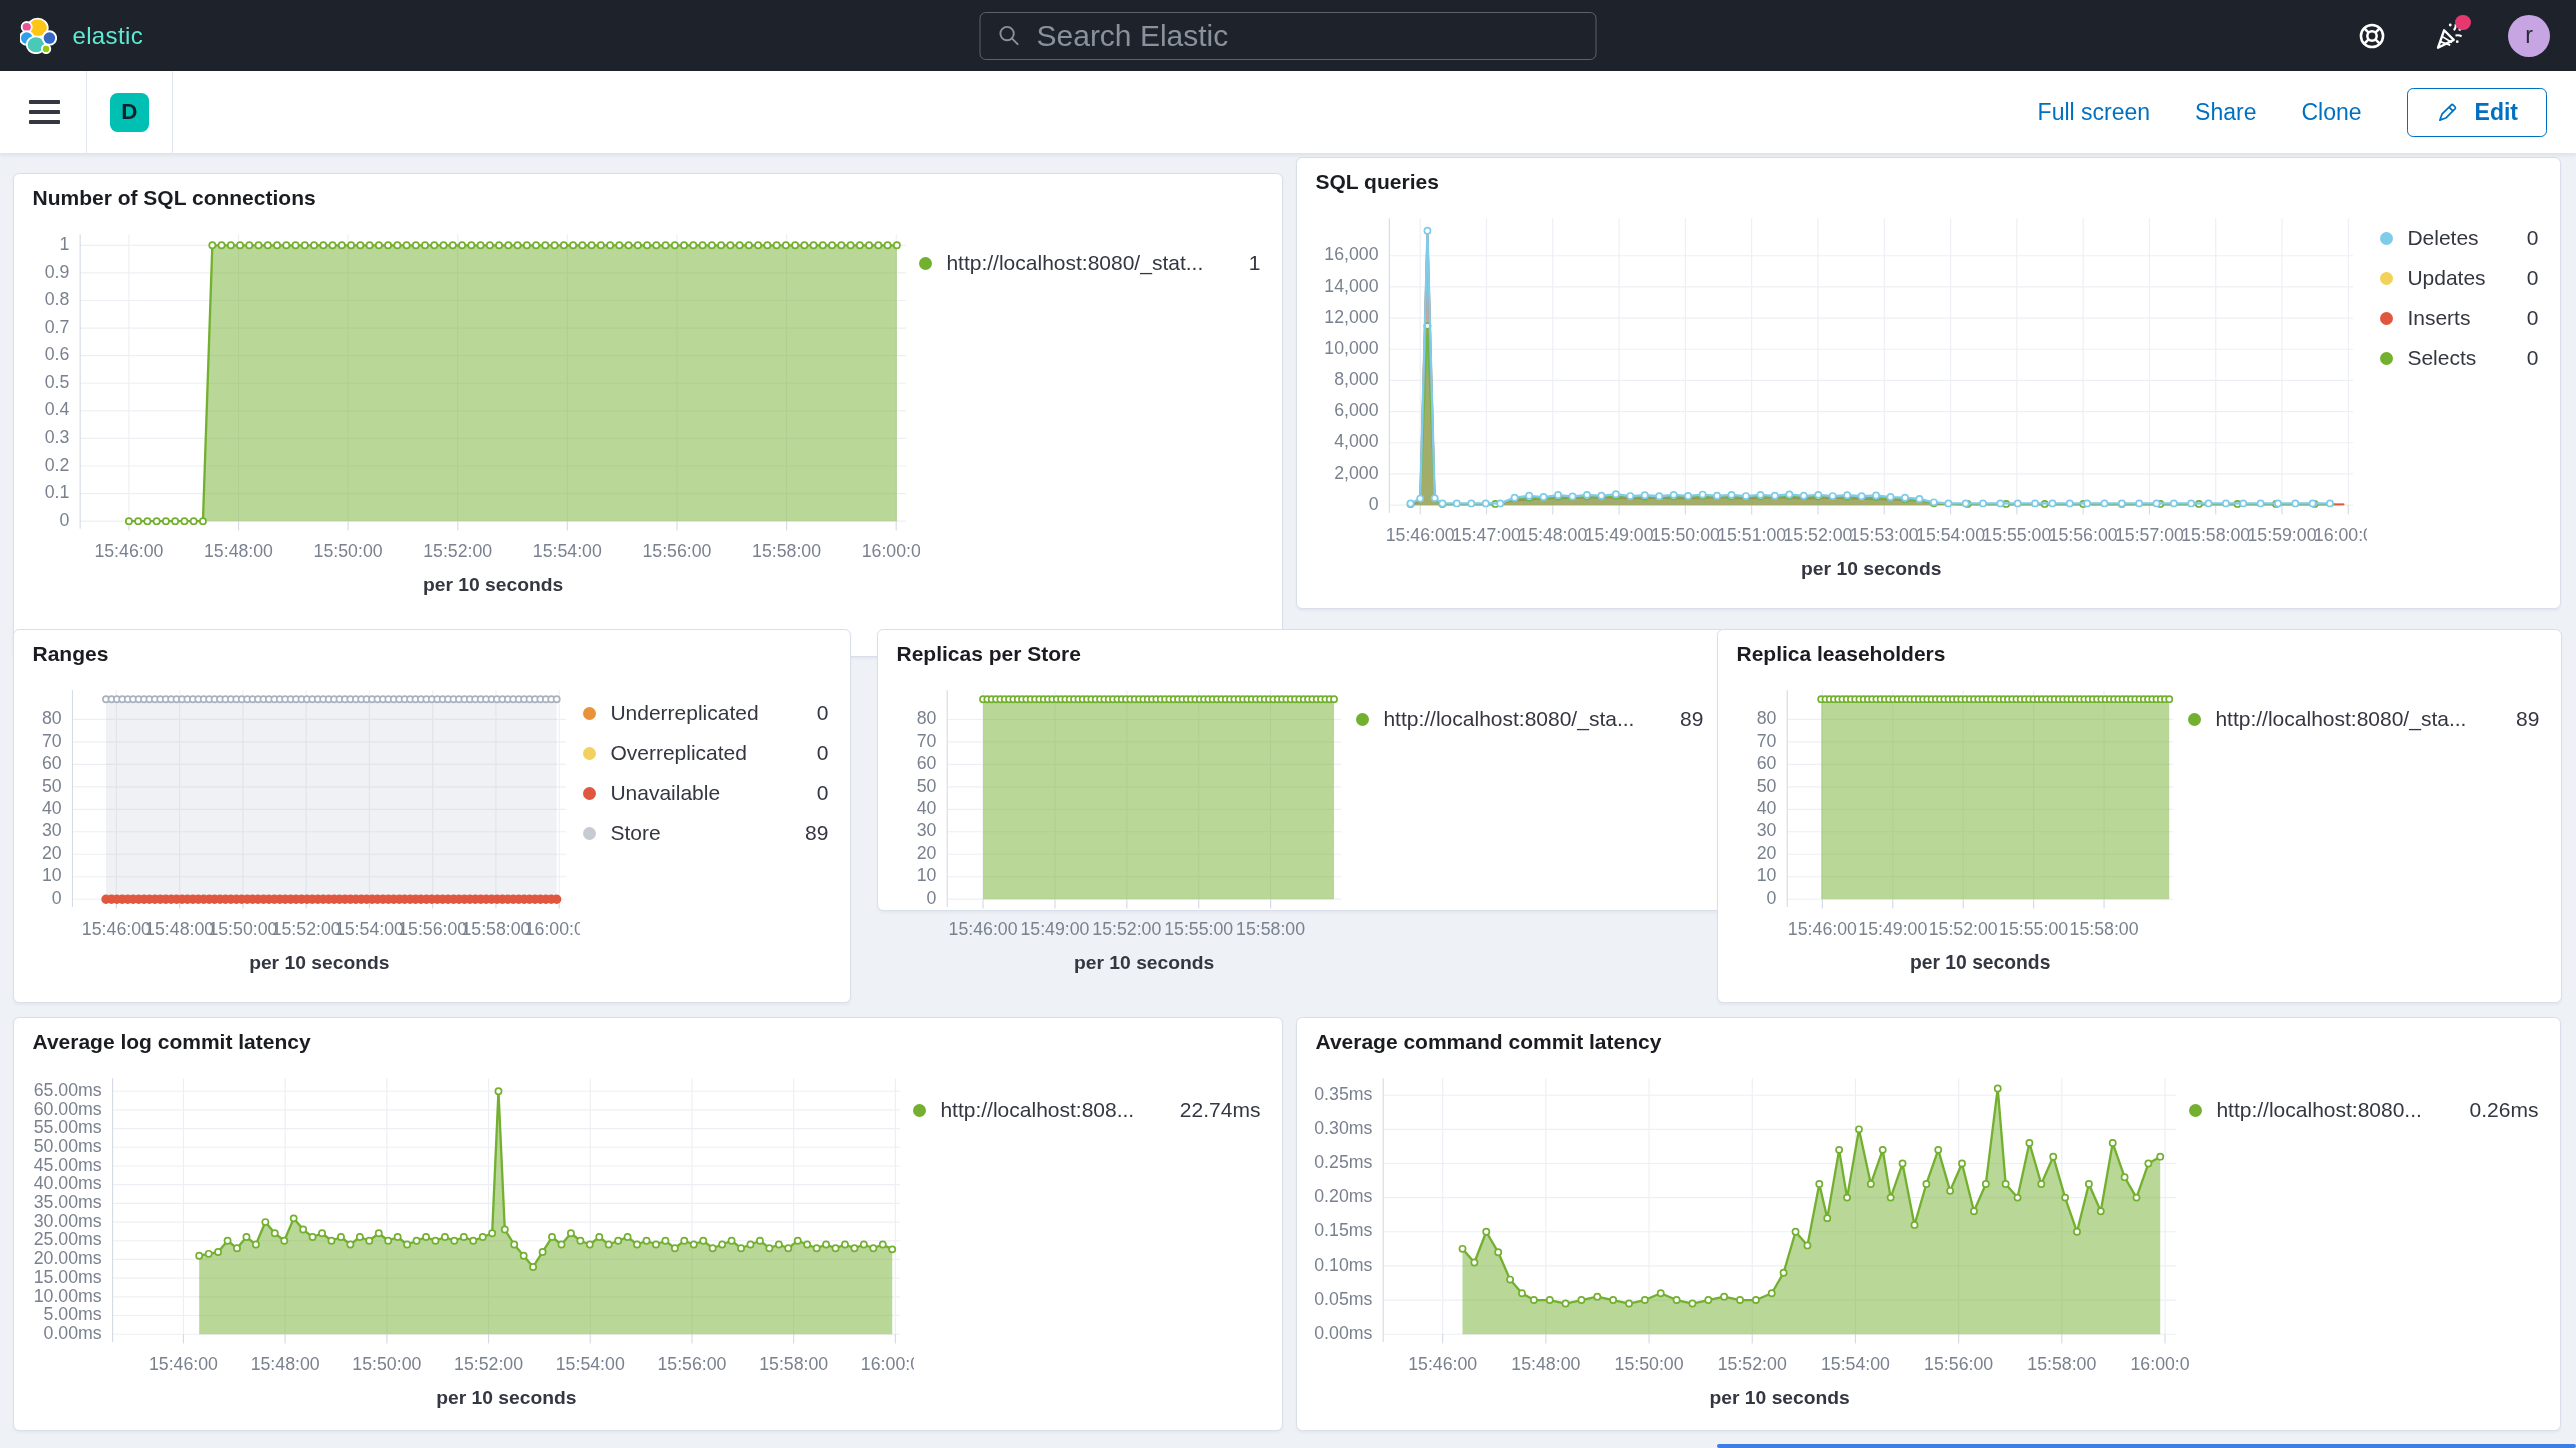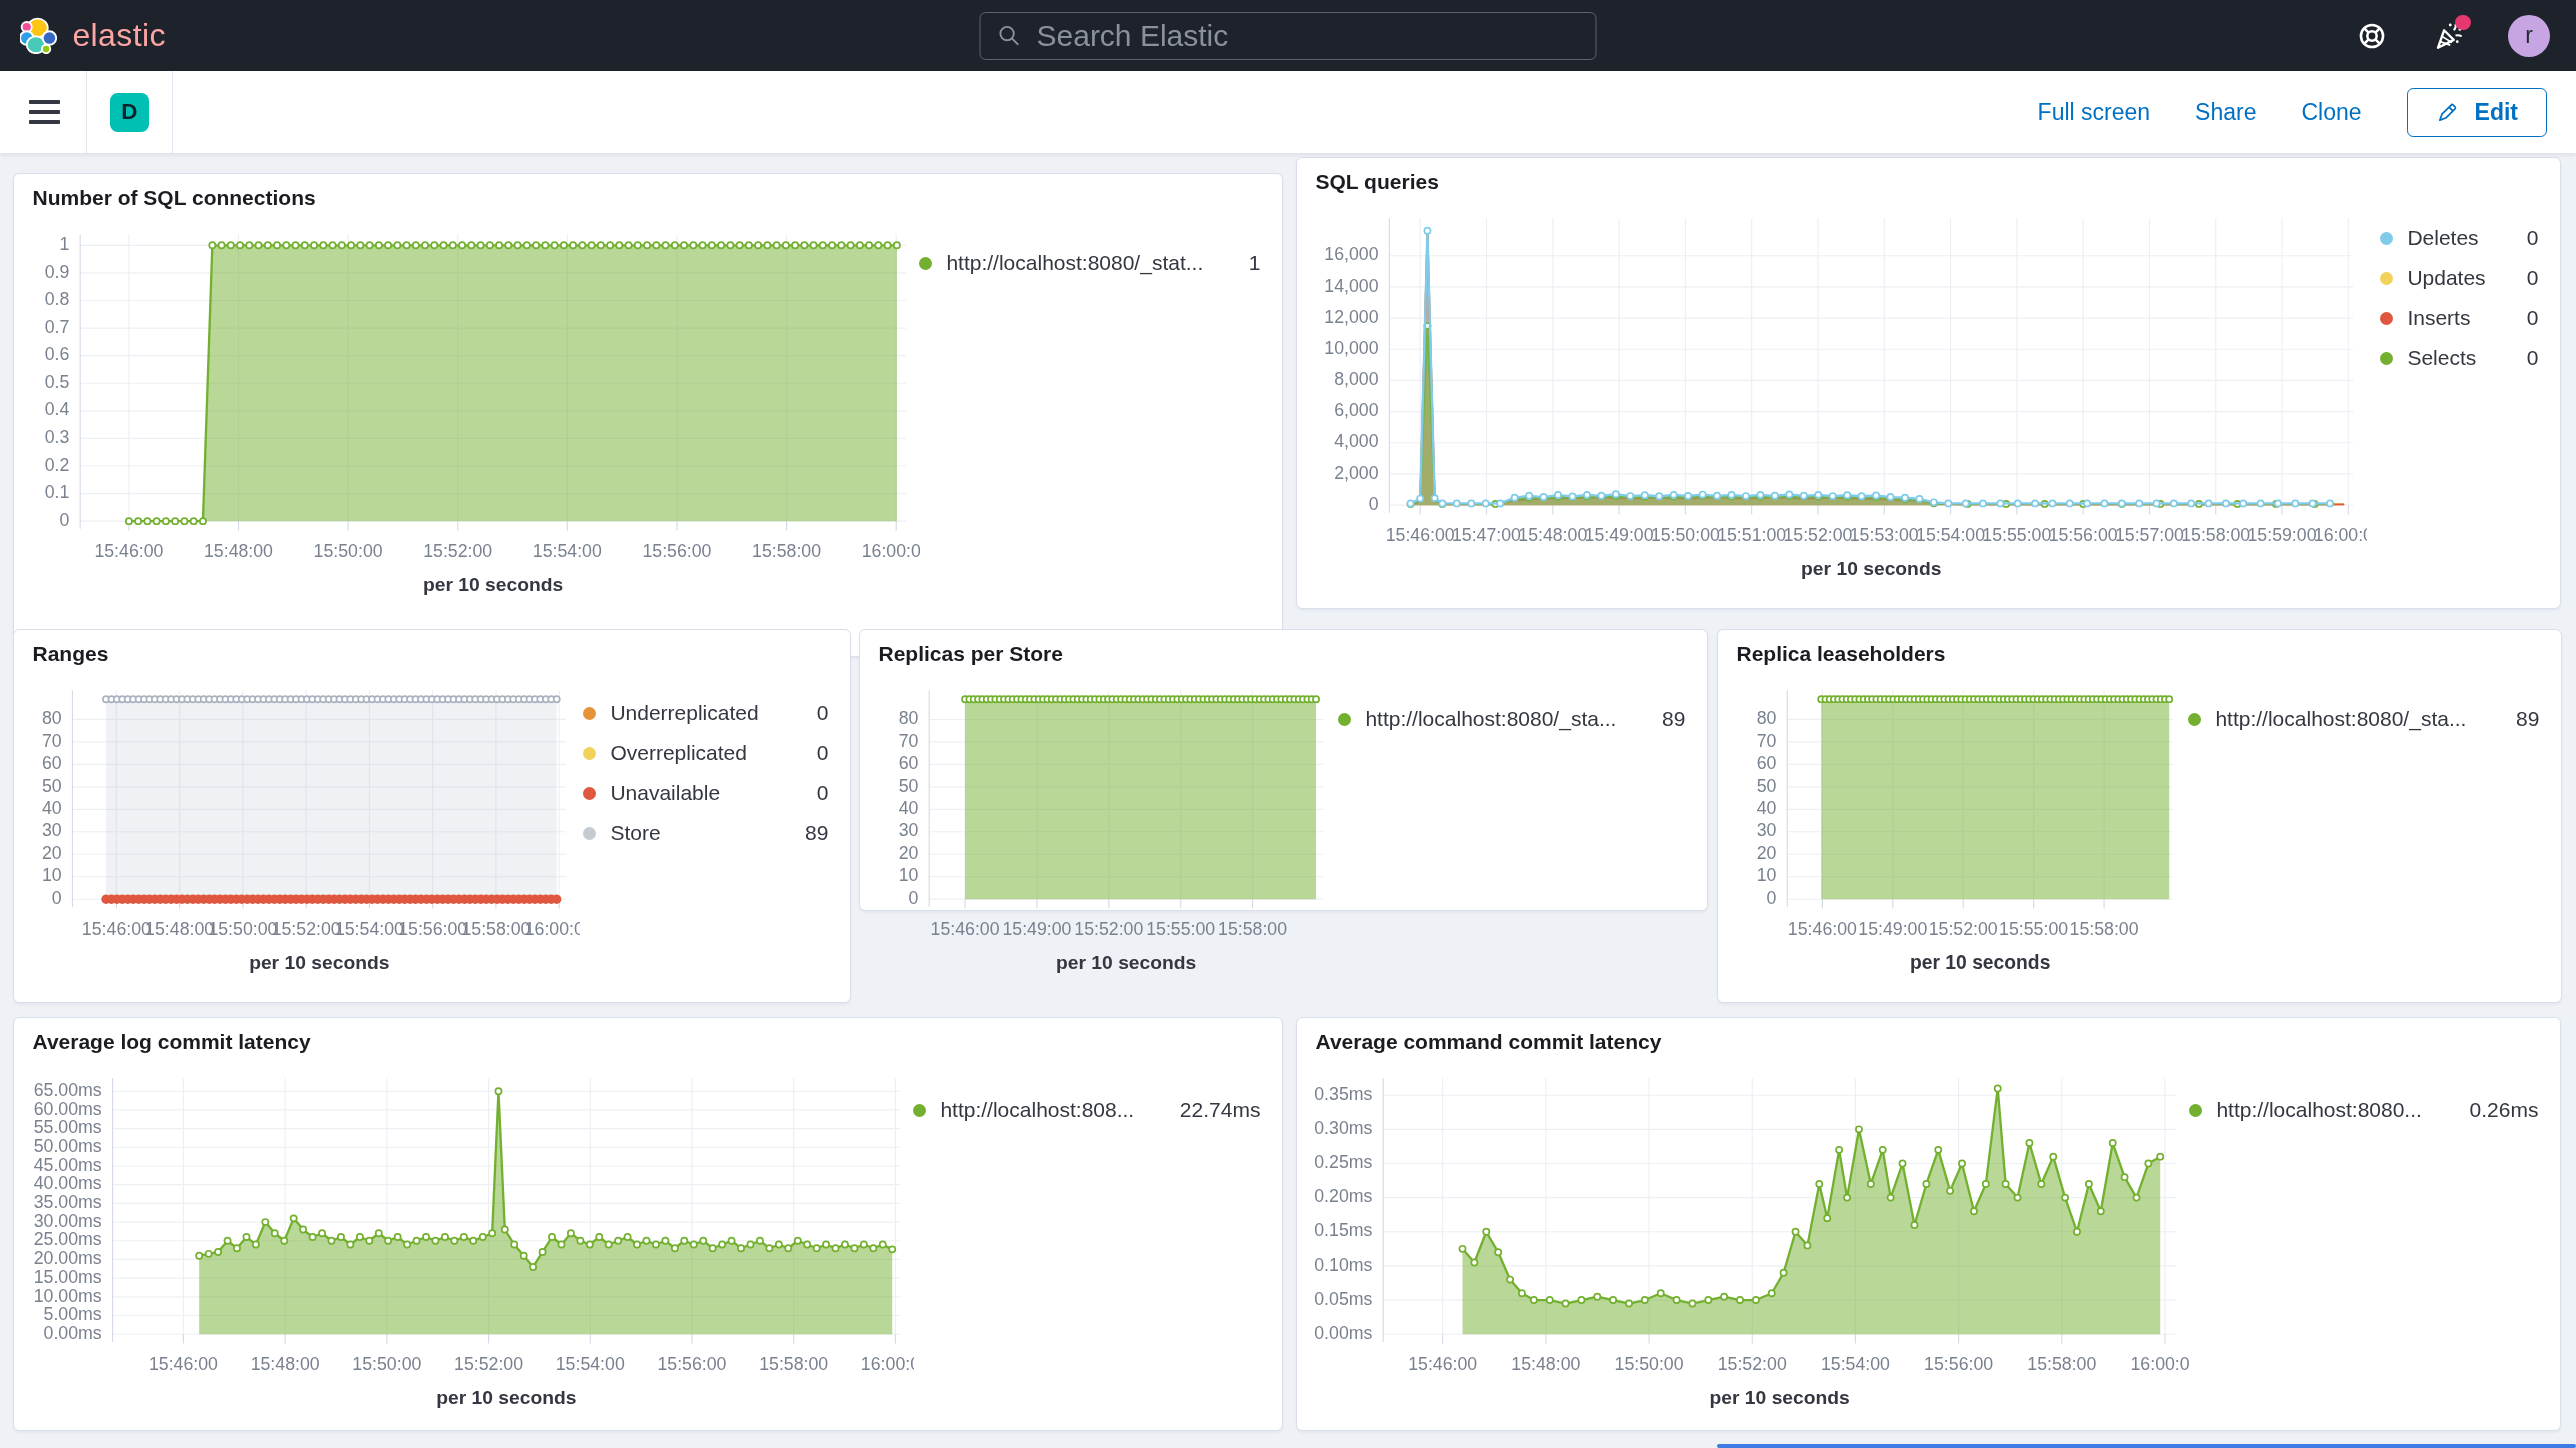--- a/index.html
+++ b/index.html
@@ -4,21 +4,21 @@
 <style>
   * { box-sizing: border-box; }
   html,body { margin:0; padding:0; }
   body {
     width:2576px; height:1448px; position:relative; overflow:hidden;
     background:#EEF1F6; font-family:"Liberation Sans", sans-serif;
   }
   
   .topbar { position:absolute; left:0; top:0; right:0; height:71px; background:#1D222B; }
   .brand { position:absolute; left:20px; top:0; height:71px; display:flex; align-items:center; gap:15.4px; }
-  .brand-text { color:#fca5a5; font-size:32px; font-weight:500; letter-spacing:0.4px; }
+  .brand-text { color:#5eead4; font-size:24px; font-weight:500; letter-spacing:0.4px; }
   .searchbox {
     position:absolute; left:50%; top:11.6px; transform:translateX(-50%);
     width:617px; height:48px; border:0.8px solid #5C636E; border-radius:6.2px;
     display:flex; align-items:center; gap:14px; padding:0 17px;
   }
   .searchbox input {
     flex:1; background:transparent; border:none; outline:none;
     color:#D4DAE5; font-size:30px; font-family:"Liberation Sans",sans-serif;
   }
   .searchbox input::placeholder { color:#8A919D; }
@@ -714,21 +714,21 @@
         <span class="legend-value">0</span>
       </div>
       <div class="legend-row">
         <span class="legend-dot" style="background: rgb(198, 202, 209);"></span>
         <span class="legend-label">Store</span>
         <span class="legend-value">89</span>
       </div>
     </div>
 </div>
 
-<div class="panel" style="left:859px; top:629px; width:849px; height:282px;">
+<div class="panel" style="left:877px; top:629px; width:849px; height:282px;">
   <div class="panel-title">Replicas per Store</div>
   <div class="chart" style="right:370px;"><svg viewBox="0 0 611 421" width="471" height="325">
         <line x1="82" y1="297" x2="593" y2="297" stroke="#ECEFF4" stroke-width="1.5"></line>
         <text x="68" y="297" text-anchor="end" dominant-baseline="middle" font-size="23" fill="#79818F">0</text>
         <line x1="82" y1="267.86021505376345" x2="593" y2="267.86021505376345" stroke="#ECEFF4" stroke-width="1.5"></line>
         <text x="68" y="267.86021505376345" text-anchor="end" dominant-baseline="middle" font-size="23" fill="#79818F">10</text>
         <line x1="82" y1="238.72043010752688" x2="593" y2="238.72043010752688" stroke="#ECEFF4" stroke-width="1.5"></line>
         <text x="68" y="238.72043010752688" text-anchor="end" dominant-baseline="middle" font-size="23" fill="#79818F">20</text>
         <line x1="82" y1="209.5806451612903" x2="593" y2="209.5806451612903" stroke="#ECEFF4" stroke-width="1.5"></line>
         <text x="68" y="209.5806451612903" text-anchor="end" dominant-baseline="middle" font-size="23" fill="#79818F">30</text>

